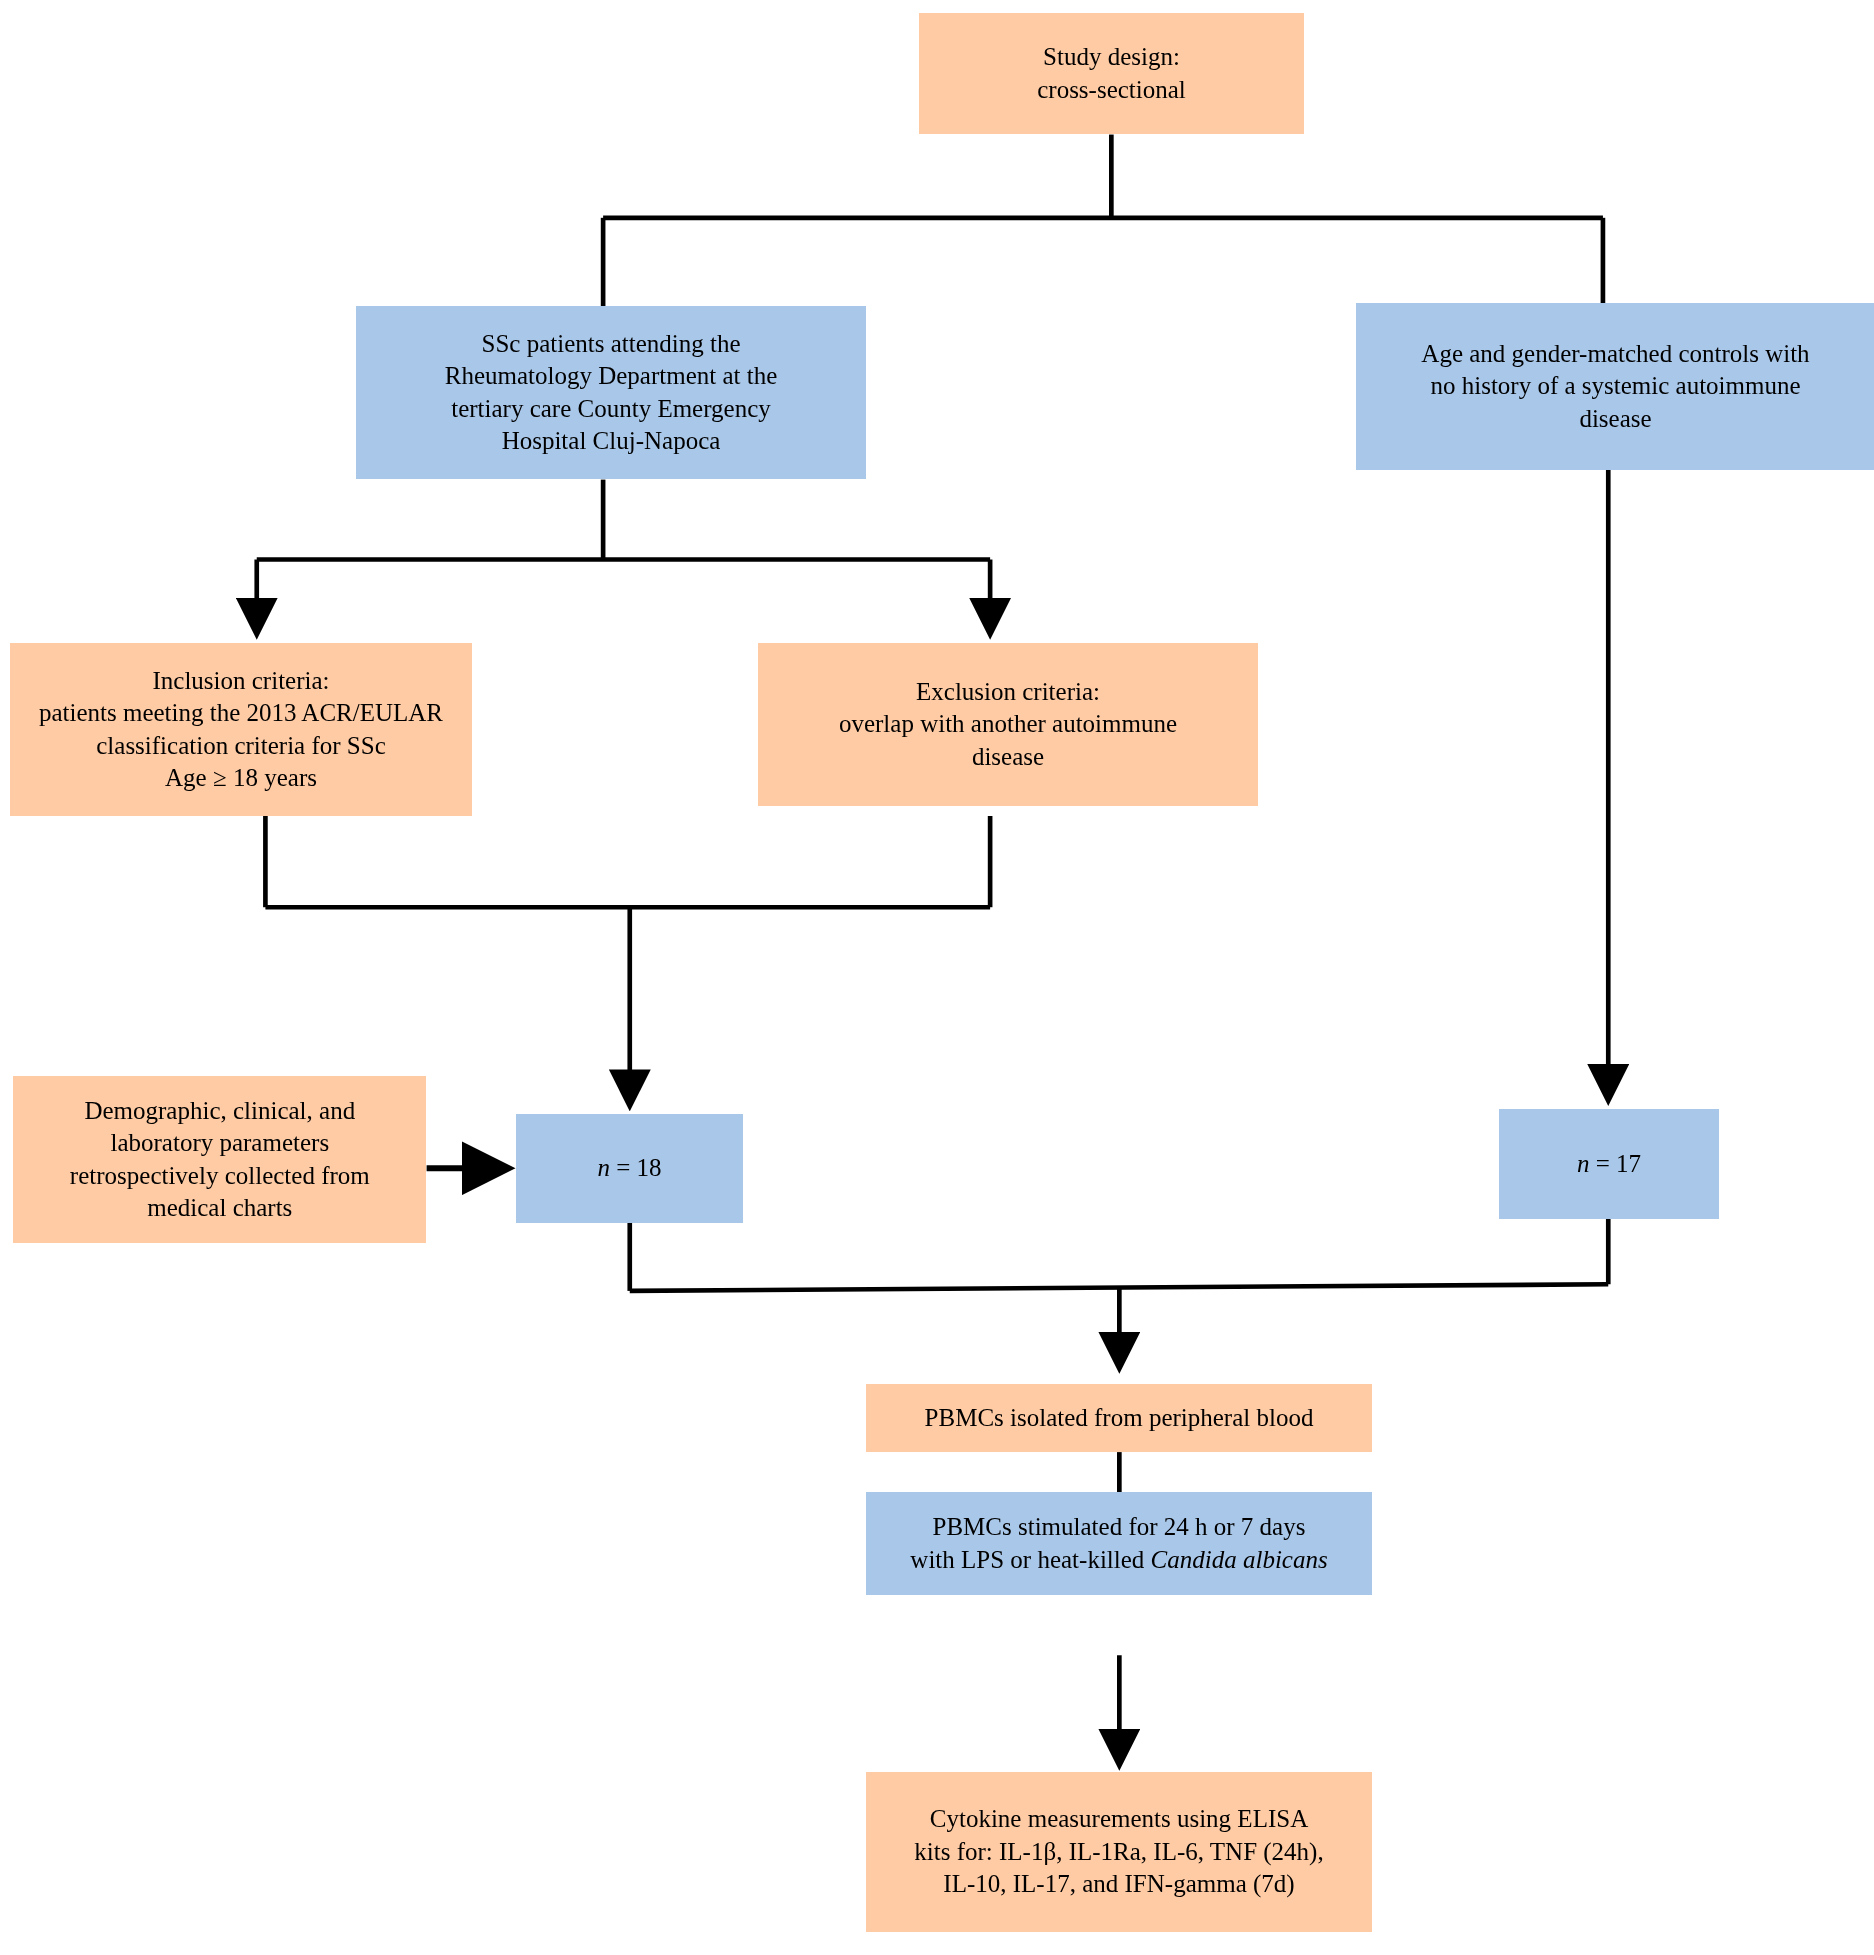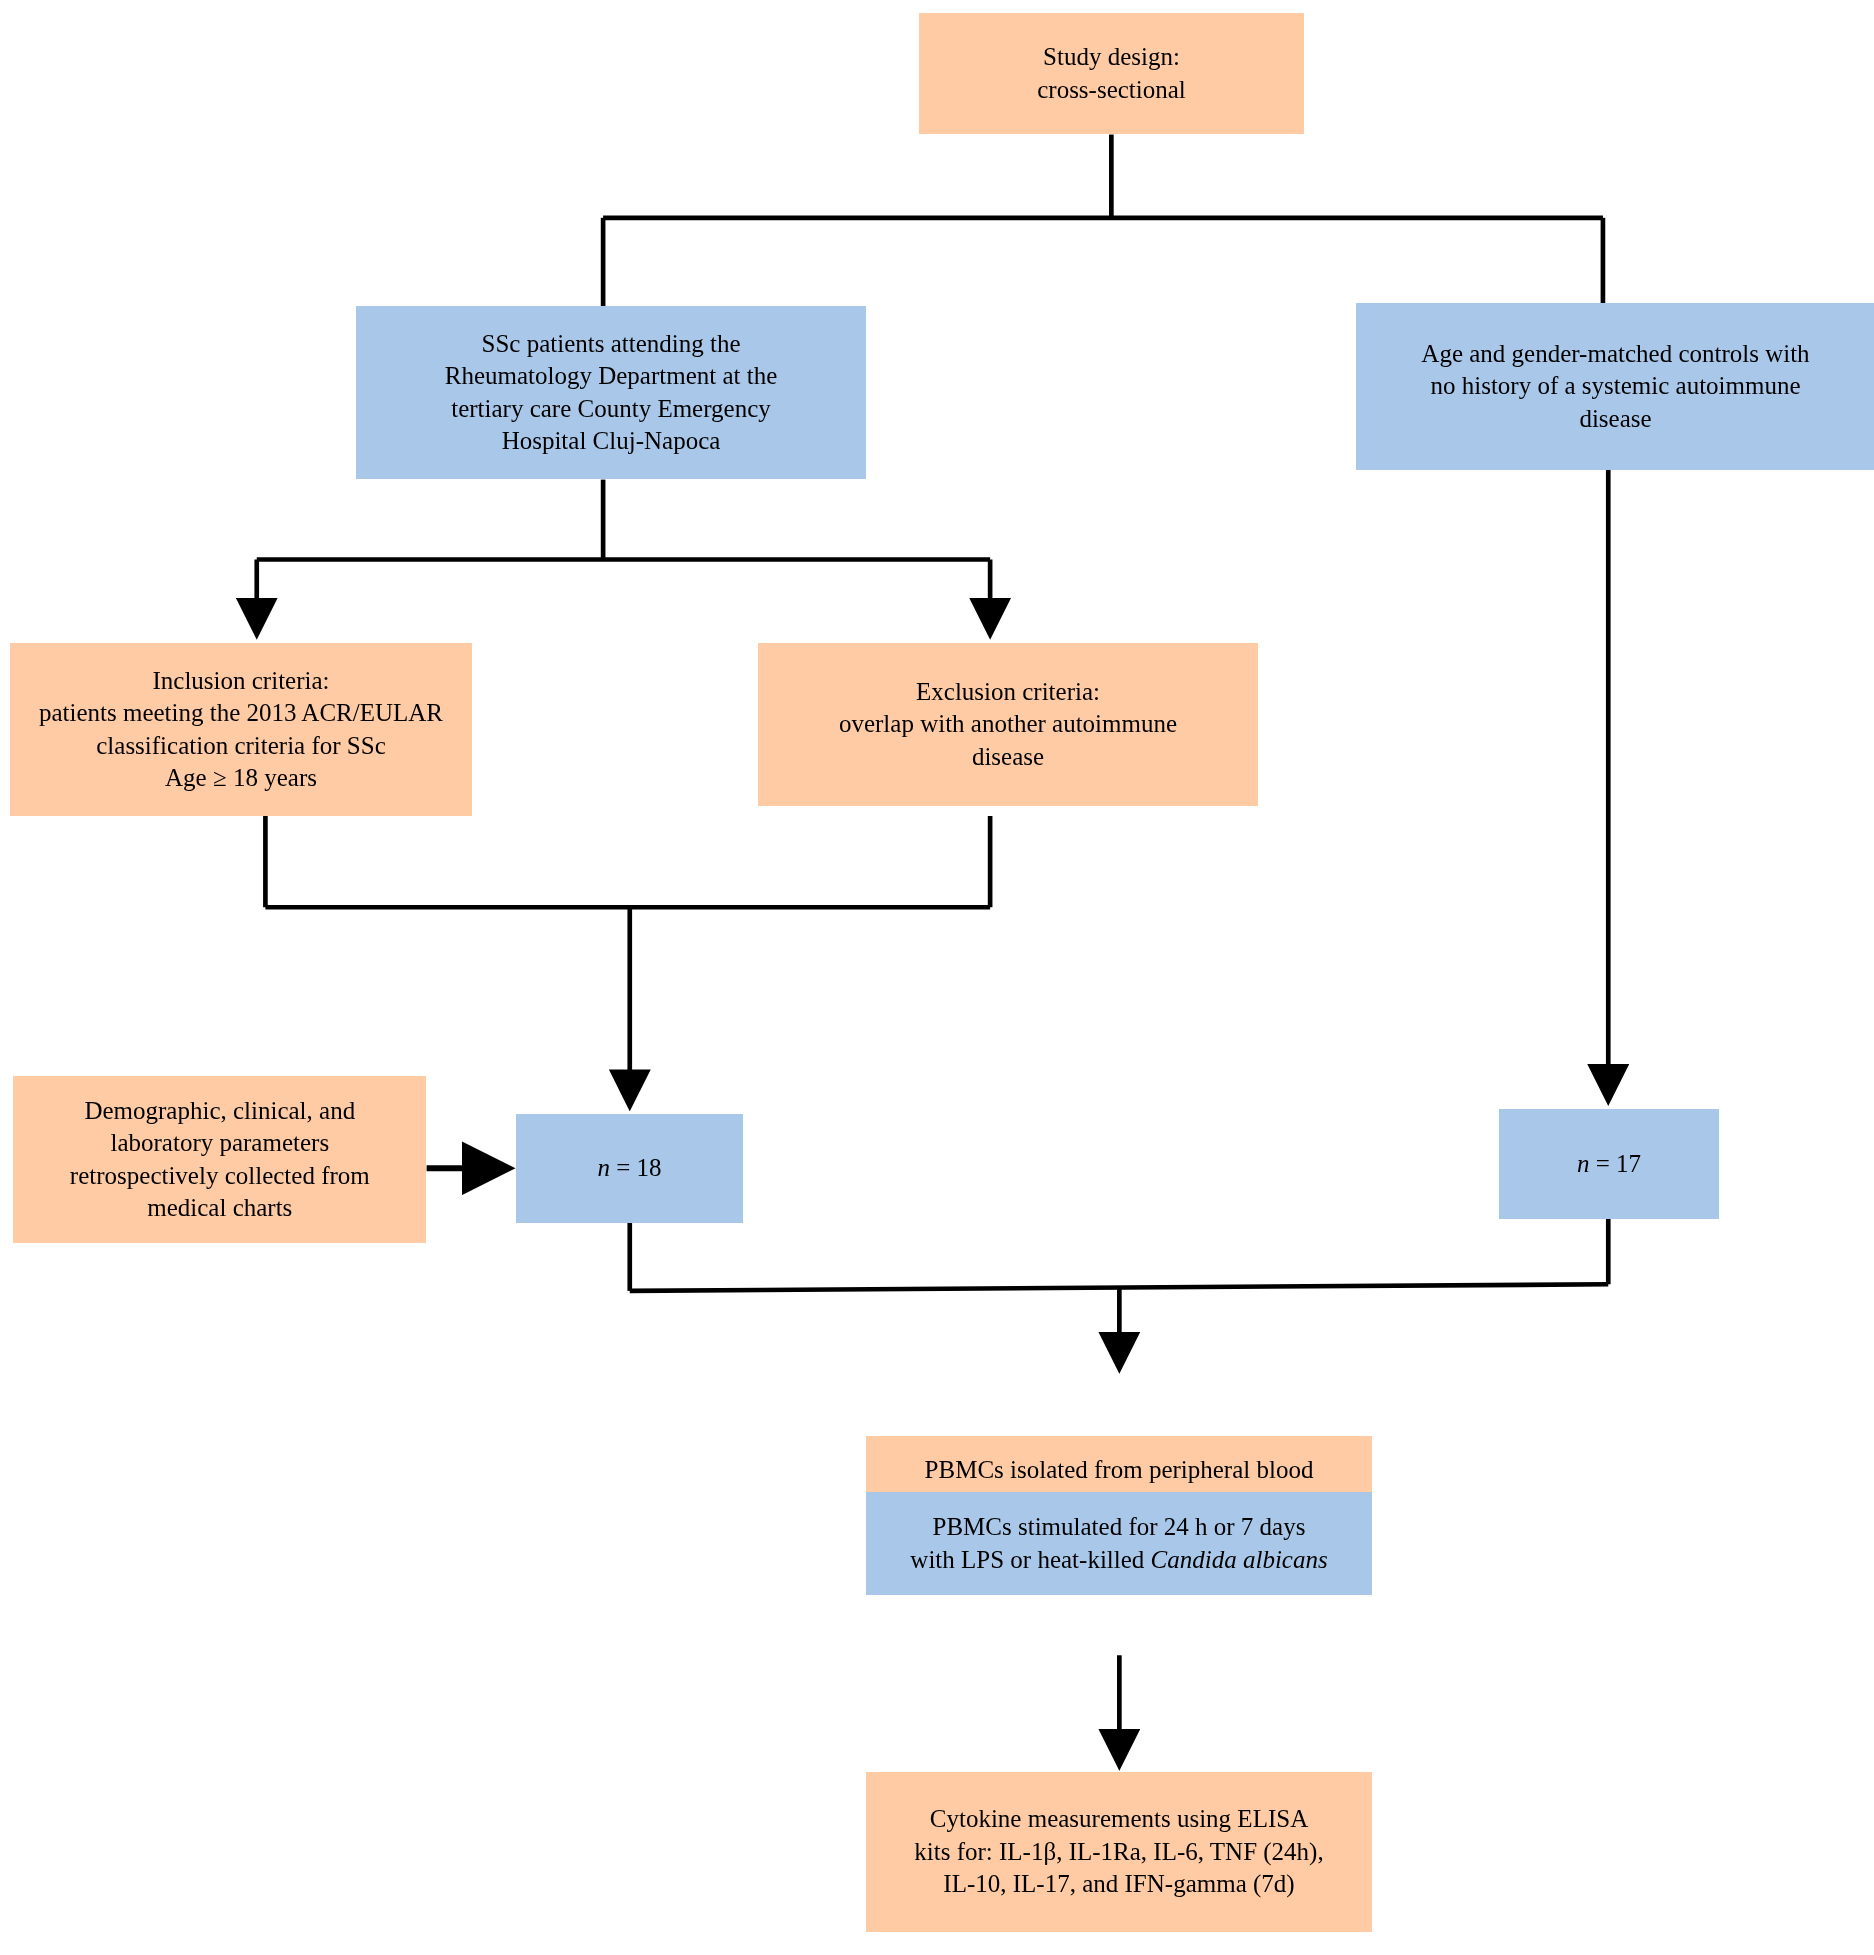--- a/index.html
+++ b/index.html
@@ -142,21 +142,21 @@
   </div>
 
   <div class="node blue" style="left:516px; top:1114px; width:227px; height:109px;">
     <span class="txt"><span class="it">n</span><span> = 18</span></span>
   </div>
 
   <div class="node blue" style="left:1499px; top:1109px; width:220px; height:110px;">
     <span class="txt"><span class="it">n</span><span> = 17</span></span>
   </div>
 
-  <div class="node peach" style="left:866px; top:1436px; width:506px; height:68px;">
+  <div class="node peach" style="left:866px; top:1384px; width:506px; height:68px;">
     <span class="txt">PBMCs isolated from peripheral blood</span>
   </div>
 
   <div class="node blue" style="left:866px; top:1492px; width:506px; height:103px;">
     <span class="txt"><span>PBMCs stimulated for 24 h or 7 days</span><br><span>with LPS or heat-killed </span><span class="it">Candida albicans</span></span>
   </div>
 
   <div class="node peach" style="left:866px; top:1772px; width:506px; height:160px;">
     <span class="txt">Cytokine measurements using ELISA
 kits for: IL-1β, IL-1Ra, IL-6, TNF (24h),

